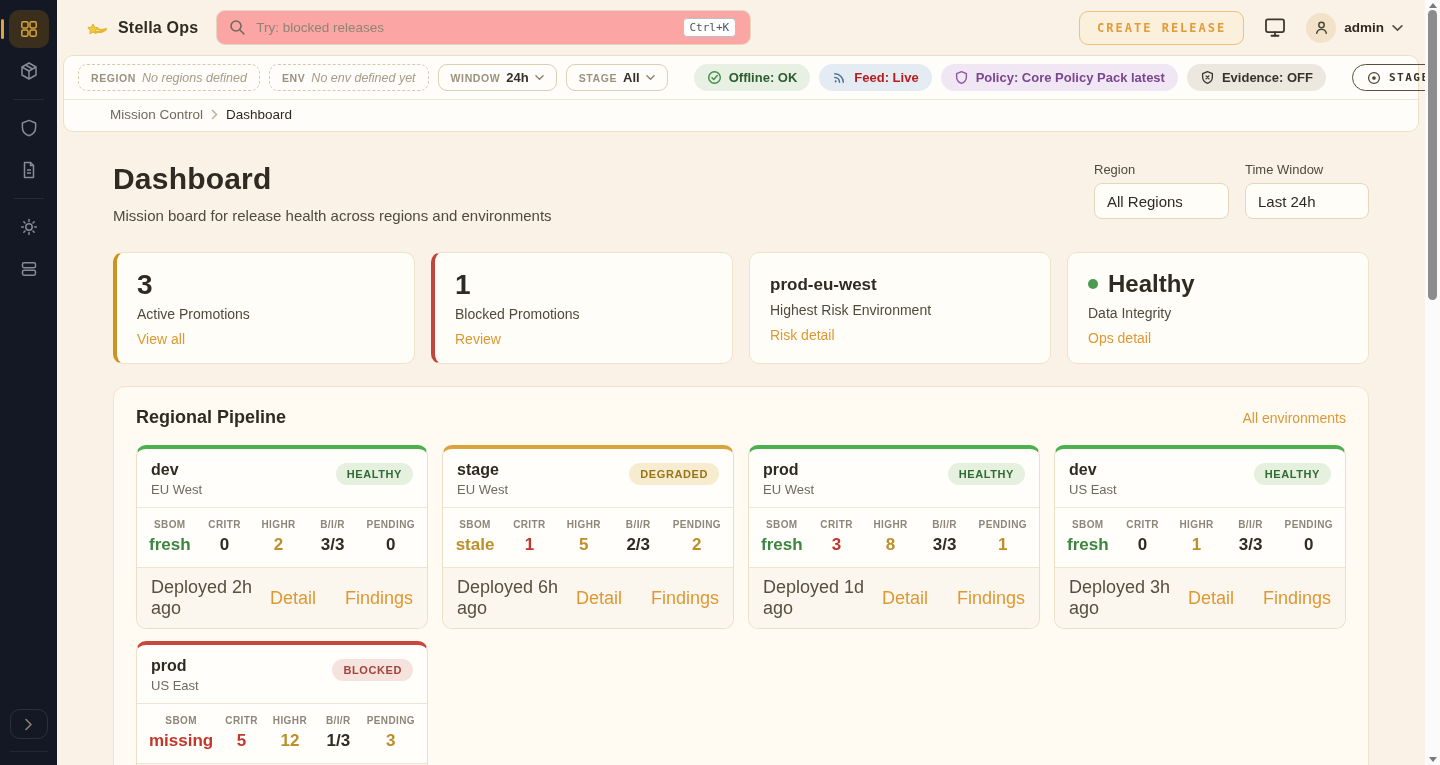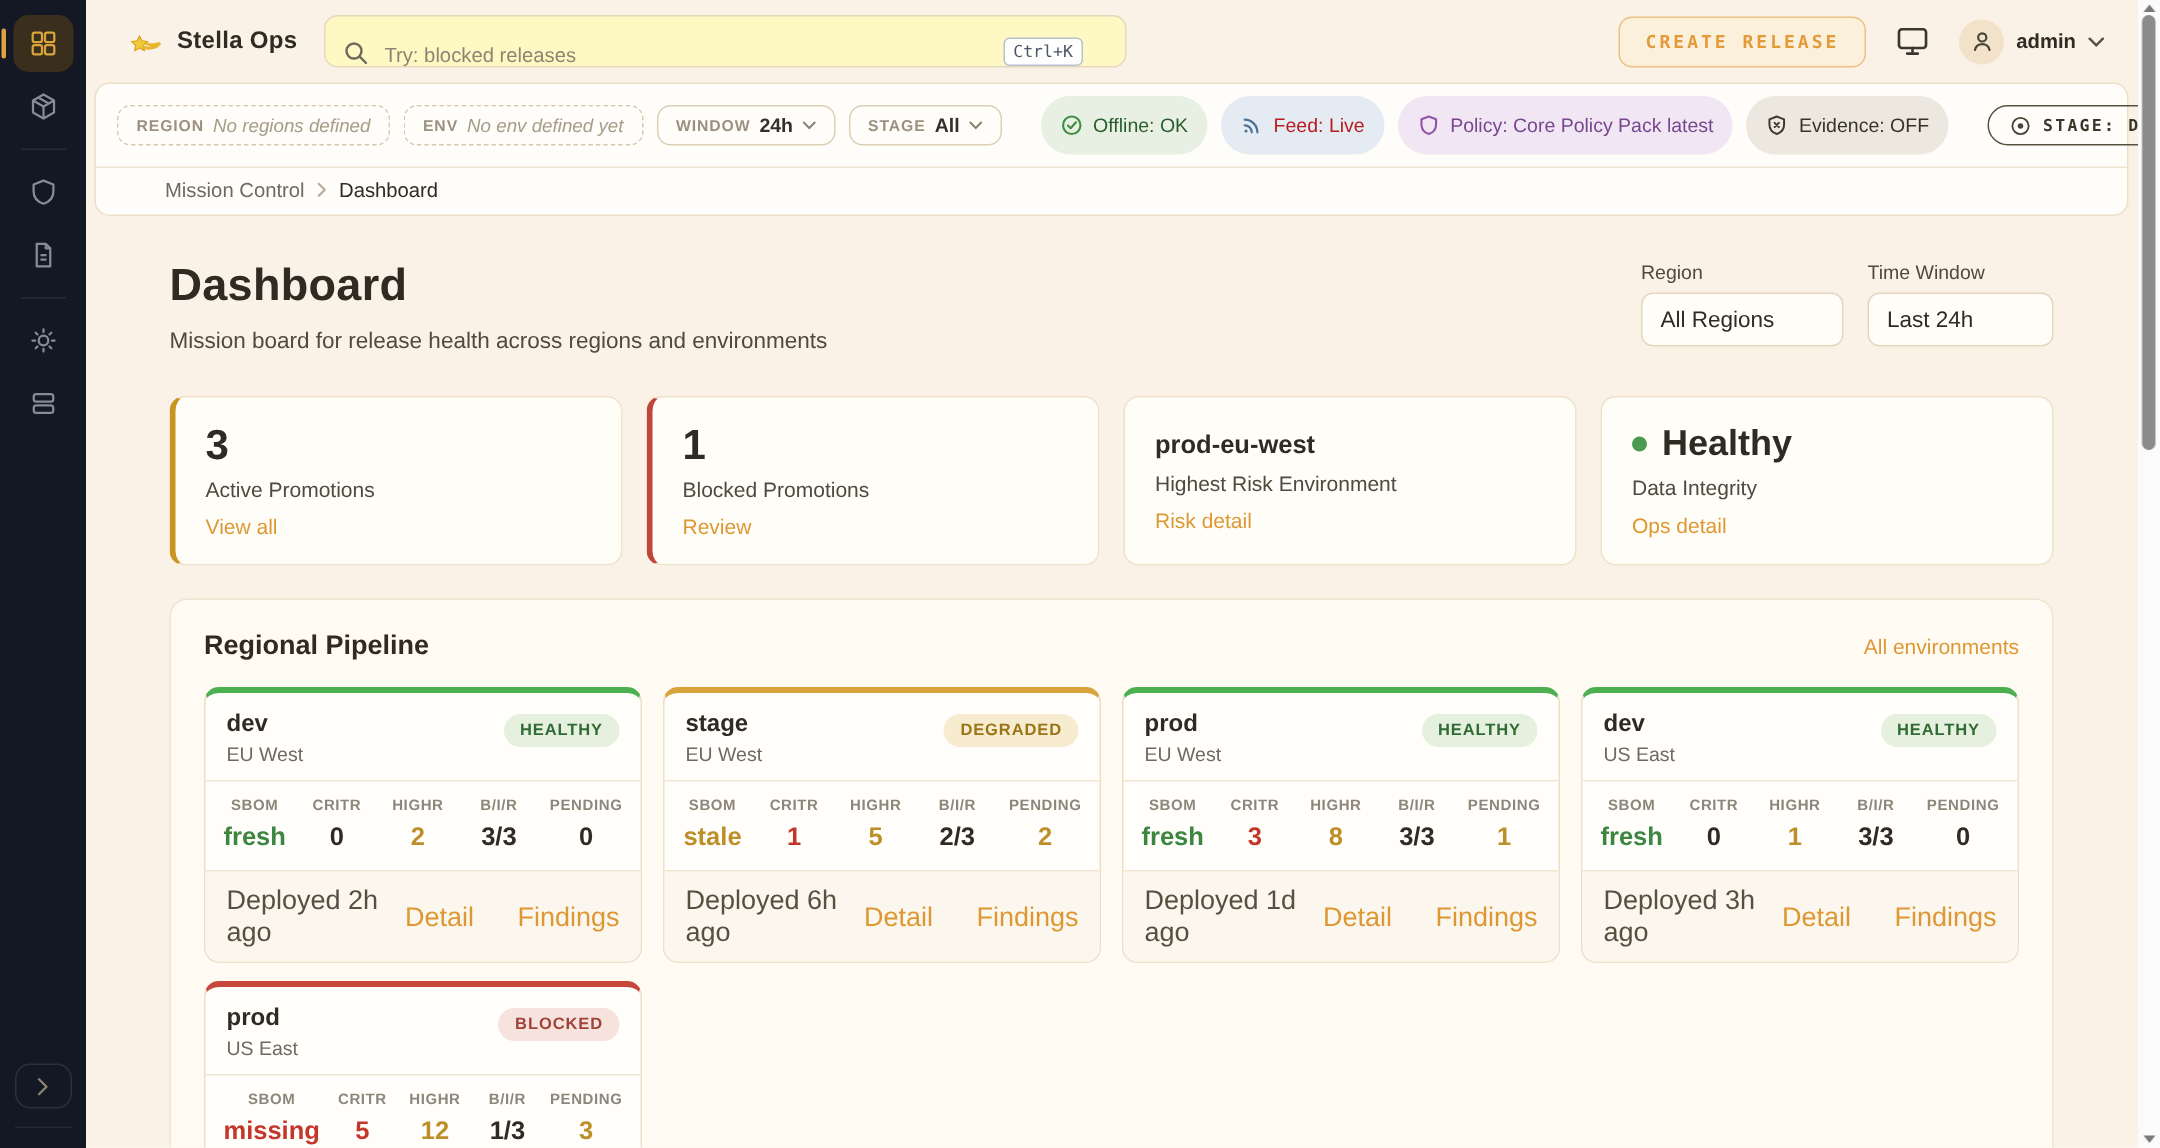--- a/index.html
+++ b/index.html
@@ -36,23 +36,23 @@
   .side-footline { position:absolute; bottom:13px; width:38px; height:1px; background:#232834; }
 
   
   .main { margin-left:57px; margin-right:15px; }
 
   
   .topbar { height:55px; display:flex; align-items:center; padding:0 22px 0 28px; }
   .brand { display:flex; align-items:center; gap:9px; }
   .brand-name { font-size:16px; font-weight:700; color:#2F2B23; letter-spacing:.2px; }
   .searchbox {
-    margin-left:18px; width:535px; height:35px; background:#fef9c3;
-    border:1px solid #E6D8BF; border-radius:9px; display:flex; align-items:flex-end;
-    padding:0 28px 0 12px; gap:10px;
+    margin-left:18px; width:535px; height:35px; background:#fca5a5;
+    border:1px solid #E6D8BF; border-radius:9px; display:flex; align-items:center;
+    padding:0 14px 0 12px; gap:10px;
   }
   .searchbox input {
     flex:1; border:none; outline:none; background:transparent; font-size:13.5px;
     color:#55503F; font-family:"Liberation Sans", sans-serif;
   }
   .searchbox input::placeholder { color:#8D8574; }
   .kbd {
     font-family:"DejaVu Sans Mono", monospace; font-size:11px; color:#4A5568;
     border:1px solid #B9C1CD; background:#FEFEFD; border-radius:4px; padding:2px 6px;
   }
@@ -81,22 +81,22 @@
     border-radius:9px; background:#FFFDF9; cursor:pointer; white-space:nowrap;
   }
   .chip.dashed { border:1px dashed #D6C9AF; }
   .chip.solid  { border:1px solid #DCCFB6; }
   .chip-label { font-size:10.5px; font-weight:700; letter-spacing:.6px; color:#9A9180; }
   .chip-empty { font-size:12.5px; font-style:italic; color:#A69D89; }
   .chip-value { font-size:13px; font-weight:700; color:#33302A; }
   .chev { color:#8A8270; }
   .vsep { width:1px; height:22px; background:#DFD3BC; margin:0 4px; }
   .pill {
-    height:39px; display:flex; align-items:center; gap:7px; padding:0 13px;
-    border-radius:999px; font-size:13px; font-weight:400; cursor:pointer; white-space:nowrap;
+    height:27px; display:flex; align-items:center; gap:7px; padding:0 13px;
+    border-radius:999px; font-size:13px; font-weight:700; cursor:pointer; white-space:nowrap;
   }
   .pill-green  { background:#E7F0E2; color:#2B5E2E; }
   .pill-blue   { background:#E5EBF2; color:#b91c1c; }
   .pill-purple { background:#F0E6F4; color:#79478E; }
   .pill-gray   { background:#ECE8DF; color:#36332B; }
   .events-pill {
     height:27px; display:flex; align-items:center; gap:8px; padding:0 14px;
     border:1px solid #57503F; border-radius:999px; cursor:pointer;
     font-family:"DejaVu Sans Mono", monospace; font-size:11px; letter-spacing:1.5px;
     color:#3A352A; font-weight:700; white-space:nowrap;

